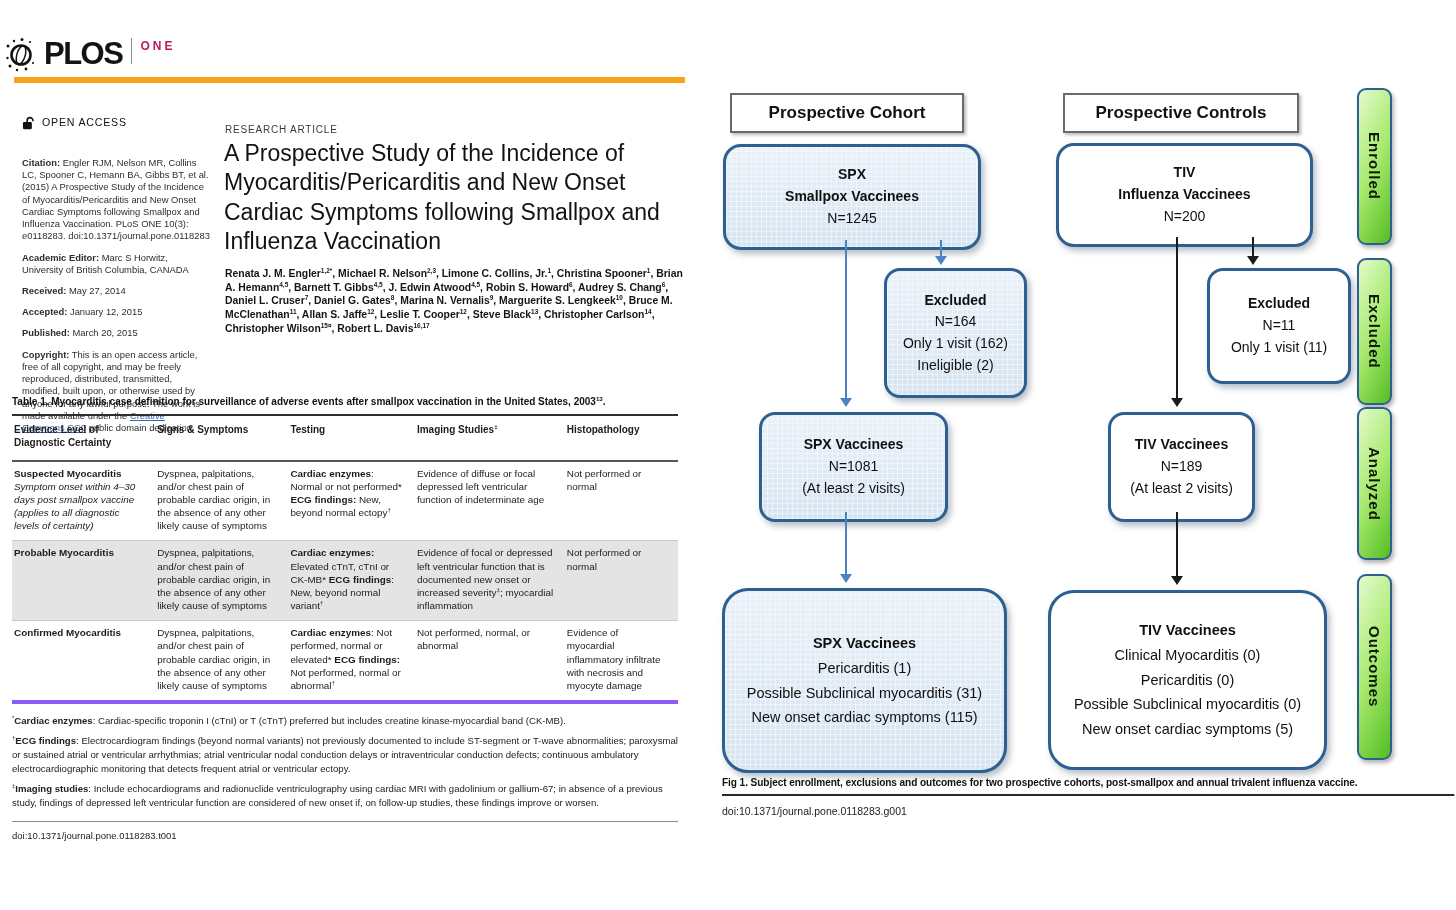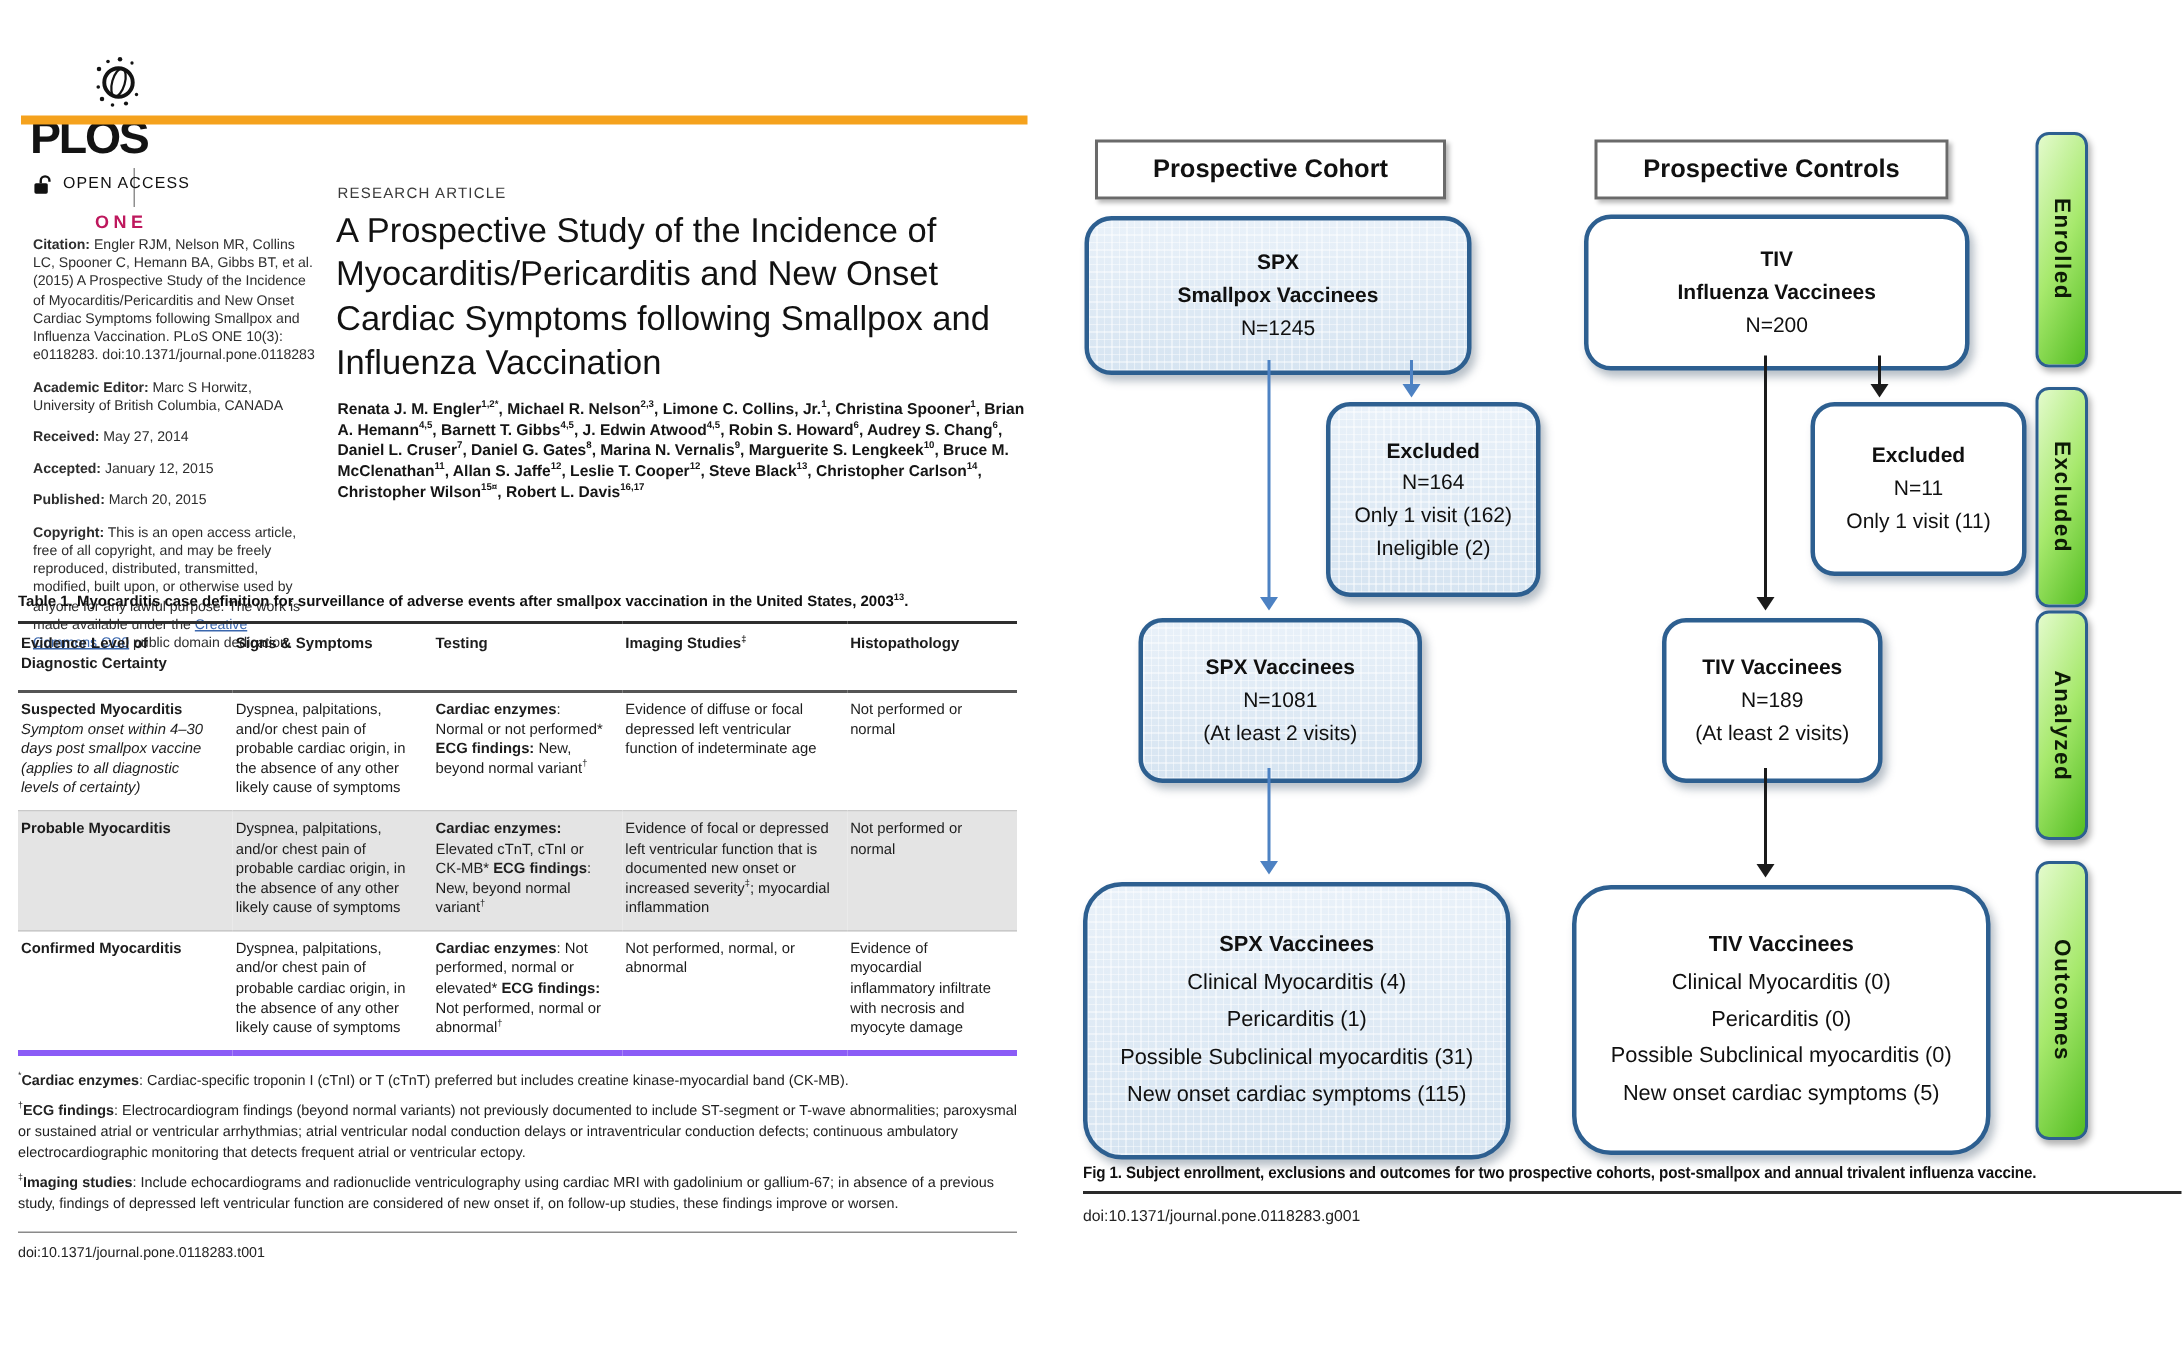--- a/index.html
+++ b/index.html
@@ -4,21 +4,21 @@
 <style>
   html,body{margin:0;padding:0;background:#fff;}
   .page{position:relative;width:1456px;height:910px;background:#fff;overflow:hidden;
         font-family:"Liberation Sans",sans-serif;color:#1a1a1a;}
   .b{font-weight:bold;}
   .i{font-style:italic;}
   sup{font-size:.62em;line-height:0;vertical-align:super;}
   a.link{color:#3b67ad;text-decoration:underline;cursor:pointer;}
 
   
-  .logo{position:absolute;left:16px;top:36px;display:flex;align-items:flex-end;flex-direction:column;}
+  .logo{position:absolute;left:4px;top:36px;display:flex;align-items:flex-start;}
   .logo-plos{font-size:31px;font-weight:bold;letter-spacing:-1.5px;color:#131313;margin-left:4px;}
   .logo-div{width:1px;height:26px;background:#8f8f8f;margin:2px 8px 0 9px;}
   .logo-one{font-size:12px;font-weight:bold;letter-spacing:3px;color:#be185d;margin-top:3px;}
   .orange-bar{position:absolute;left:14px;top:77px;width:671px;height:6px;background:#F5A21D;}
 
   
   .meta{position:absolute;left:22px;top:116px;width:188px;font-size:9.4px;line-height:1.3;color:#2d2d2d;}
   .oa{display:flex;gap:5px;font-weight:normal;font-size:10.6px;letter-spacing:.8px;margin-bottom:26px;color:#111;}
   .meta p{margin:0 0 9px 0;}
 
@@ -128,21 +128,21 @@
             <th><span class="b">Signs &amp; Symptoms</span></th>
             <th><span class="b">Testing</span></th>
             <th><span class="b">Imaging Studies</span><sup class="b">‡</sup></th>
             <th><span class="b">Histopathology</span></th>
           </tr>
         </thead>
       <tbody>
           <tr>
             <td><span class="b">Suspected Myocarditis</span><br><span class="i">Symptom onset within 4–30 days post smallpox vaccine (applies to all diagnostic levels of certainty)</span></td>
             <td><span>Dyspnea, palpitations, and/or chest pain of probable cardiac origin, in the absence of any other likely cause of symptoms</span></td>
-            <td><span class="b">Cardiac enzymes</span><span>: Normal or not performed* </span><span class="b">ECG findings:</span><span> New, beyond normal variant</span><sup>†</sup></td>
+            <td><span class="b">Cardiac enzymes</span><span>: Normal or not performed* </span><span class="b">ECG findings:</span><span> New, beyond normal ectopy</span><sup>†</sup></td>
             <td><span>Evidence of diffuse or focal depressed left ventricular function of indeterminate age</span></td>
             <td><span>Not performed or normal</span></td>
           </tr>
           <tr class="shade">
             <td><span class="b">Probable Myocarditis</span></td>
             <td><span>Dyspnea, palpitations, and/or chest pain of probable cardiac origin, in the absence of any other likely cause of symptoms</span></td>
             <td><span class="b">Cardiac enzymes:</span><span> Elevated cTnT, cTnI or CK-MB* </span><span class="b">ECG findings</span><span>: New, beyond normal variant</span><sup>†</sup></td>
             <td><span>Evidence of focal or depressed left ventricular function that is documented new onset or increased severity</span><sup>‡</sup><span>; myocardial inflammation</span></td>
             <td><span>Not performed or normal</span></td>
           </tr>
@@ -193,21 +193,20 @@
       <div>N=1081</div>
       <div>(At least 2 visits)</div>
     </div>
   <div class="fbox" style="left:1108px;top:412px;width:137px;height:100px">
       <div class="b">TIV Vaccinees</div>
       <div>N=189</div>
       <div>(At least 2 visits)</div>
     </div>
   <div class="fbox blue big" style="left:722px;top:588px;width:275px;height:175px">
       <div class="b">SPX Vaccinees</div>
-      <div>Clinical Myocarditis (4)</div>
       <div>Pericarditis (1)</div>
       <div>Possible Subclinical myocarditis (31)</div>
       <div>New onset cardiac symptoms (115)</div>
     </div>
   <div class="fbox big" style="left:1048px;top:590px;width:269px;height:170px">
       <div class="b">TIV Vaccinees</div>
       <div>Clinical Myocarditis (0)</div>
       <div>Pericarditis (0)</div>
       <div>Possible Subclinical myocarditis (0)</div>
       <div>New onset cardiac symptoms (5)</div>

